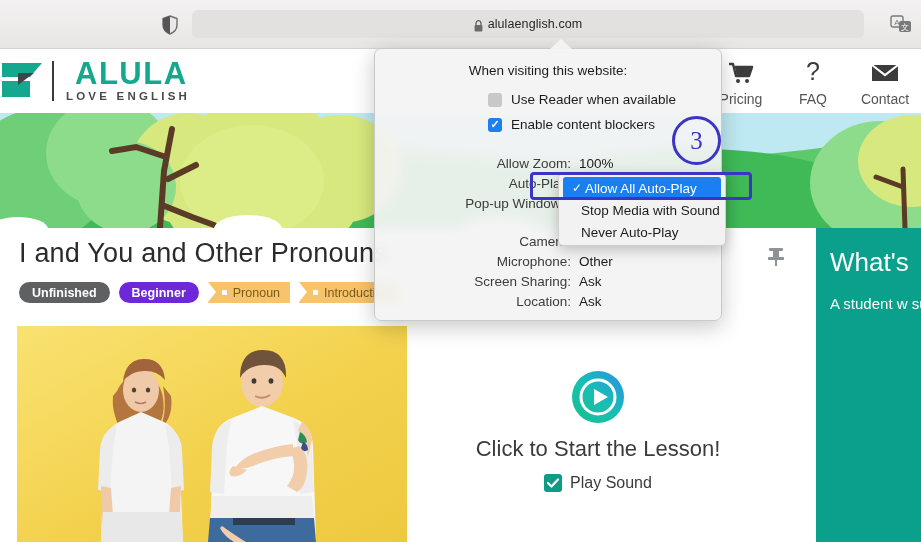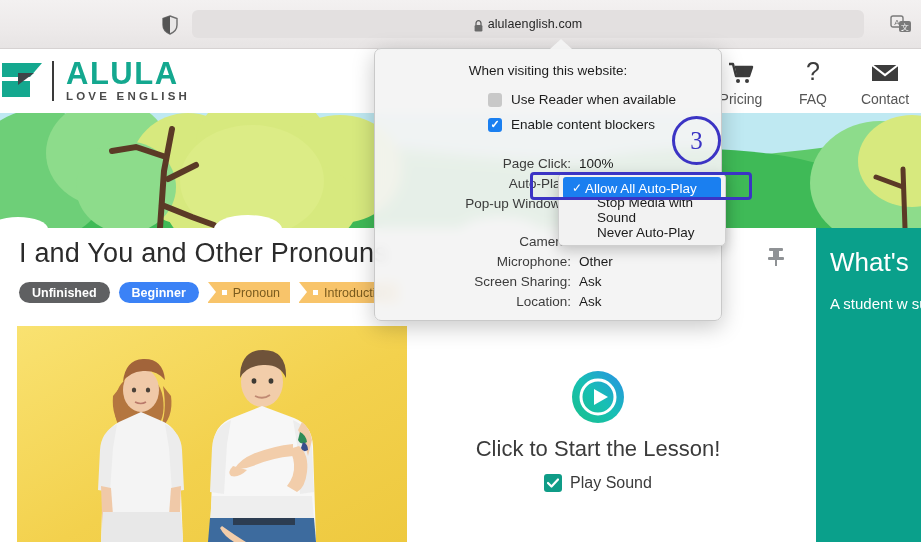--- a/index.html
+++ b/index.html
@@ -34,21 +34,21 @@
   
   .site-header {
     position: absolute; left: 0; top: 49px; width: 921px; height: 64px;
     background: #ffffff; z-index: 5;
   }
   .logo-wrap { position: absolute; left: 0px; top: 9px; display: flex; align-items: center; height: 46px; }
   .logo-mark { width: 44px; height: 44px; position: relative; }
   .logo-div { width: 2px; height: 40px; background: #3a3a3a; margin: 0 12px 0 8px; }
   .logo-text .brand {
     font-size: 31px; font-weight: bold; color: #14a88f; letter-spacing: 1.5px;
-    line-height: 30px; font-family: "Liberation Sans", sans-serif;
+    line-height: 30px; font-family: "Liberation Sans", sans-serif; margin-left: 9px;
   }
   .logo-text .tag {
     font-size: 11.5px; font-weight: bold; color: #4a4a4a; letter-spacing: 3.2px;
     line-height: 14px;
   }
   .navs { position: absolute; right: 0px; top: 10px; display: flex; align-items: flex-start; }
   .nav-item {
     width: 72px; text-align: center; color: #4b4b4b; cursor: pointer;
   }
   .nav-item .nico { height: 28px; display: flex; align-items: center; justify-content: center; }
@@ -66,21 +66,21 @@
   .lesson-title {
     position: absolute; left: 19px; top: 10px; font-size: 27px; color: #2b2b2b;
     white-space: nowrap; letter-spacing: .2px;
   }
   .badges { position: absolute; left: 19px; top: 54px; display: flex; align-items: center; gap: 9px; }
   .badge {
     height: 21px; border-radius: 11px; padding: 0 13px; color: #fff;
     font-size: 12.5px; font-weight: bold; display: flex; align-items: center;
   }
   .badge.gray { background: #5f6062; }
-  .badge.blue { background: #3b82f6; }
+  .badge.blue { background: #6d28d9; }
   .tag-chip {
     height: 21px; background: #f8c46a; color: #7a5b1e; font-size: 12.5px;
     display: flex; align-items: center; padding: 0 10px 0 14px; position: relative;
     font-weight: 500;
   }
   .tag-chip::before {
     content: ""; position: absolute; left: 0; top: 0;
     border-top: 10.5px solid transparent; border-bottom: 10.5px solid transparent;
     border-left: 8px solid #fff;
   }
@@ -163,21 +163,21 @@
     position: absolute; left: 558px; top: 173px; width: 168px; height: 73px;
     background: #f2f2f2; border: 1px solid #cfcfcf; border-radius: 5px;
     box-shadow: 0 4px 14px rgba(0,0,0,0.22); z-index: 60; padding: 3px 0;
   }
   .dd-item {
     height: 22px; display: flex; align-items: center; font-size: 13.5px;
     color: #1c1c1c; padding-left: 6px;
   }
   .dd-item .ck { width: 16px; display: inline-block; text-align: center; font-size: 12px; }
   .dd-item.sel { background: #1a7ff0; color: #fff; margin: 0 4px; border-radius: 3px; }
-  .dd-item.plain { padding-left: 38px; }
+  .dd-item.plain { padding-left: 22px; }
 
   
   .anno3 {
     position: absolute; left: 672px; top: 116px; width: 49px; height: 49px;
     border: 3px solid #3b34c4; border-radius: 50%; z-index: 55;
     display: flex; align-items: center; justify-content: center;
     font-family: "Liberation Serif", serif; font-size: 25px; color: #3b34c4;
     background: transparent;
   }
 </style>
@@ -410,21 +410,21 @@
       <div class="cb off"></div>
       <span class="lbl">Use Reader when available</span>
     </div>
     <div class="pop-check-row second">
       <div class="cb on"></div>
       <span class="lbl">Enable content blockers</span>
     </div>
 
     <div class="pop-rows">
       <div class="pop-row">
-        <span class="k">Page Click:</span>
+        <span class="k">Allow Zoom:</span>
         <span class="v">100%</span>
       </div>
       <div class="pop-row">
         <span class="k">Auto-Play:</span>
         <span class="v"></span>
       </div>
       <div class="pop-row">
         <span class="k">Pop-up Windows:</span>
         <span class="v"></span>
       </div>

